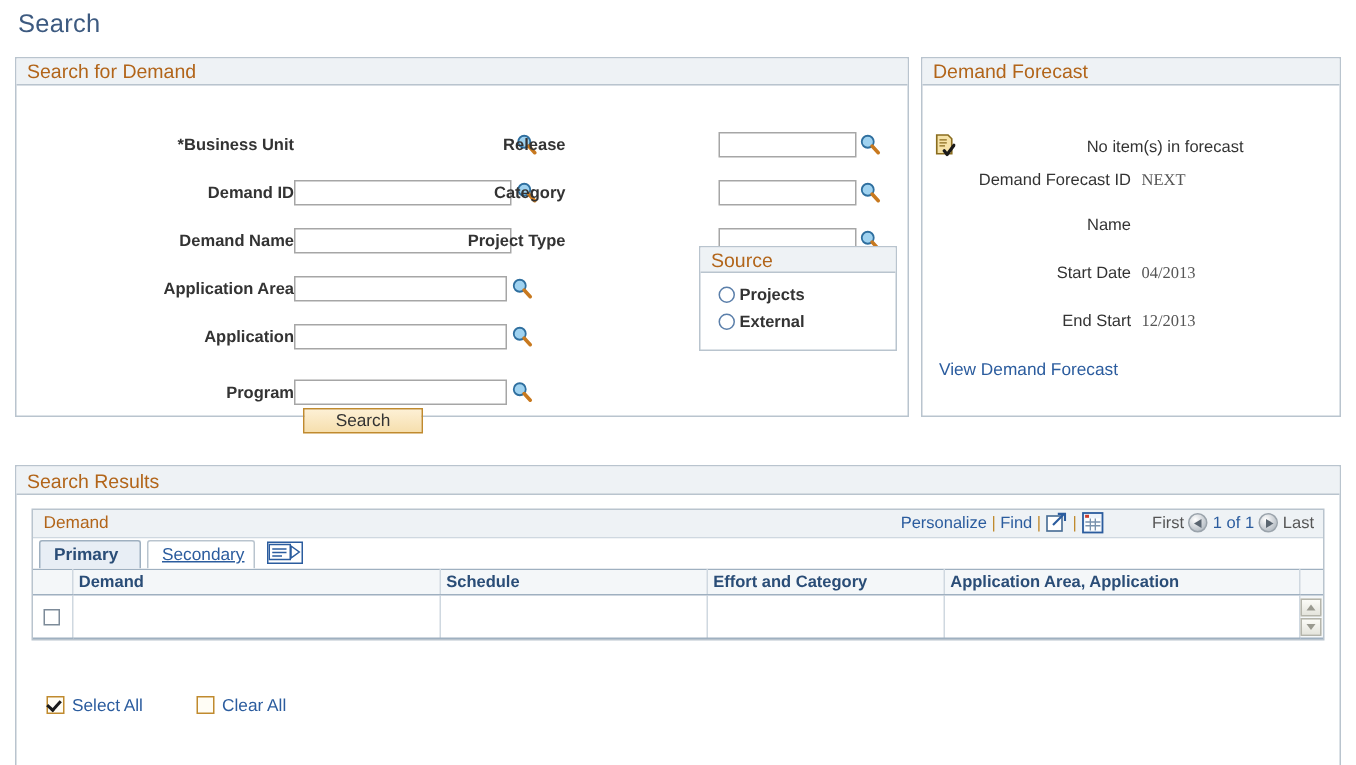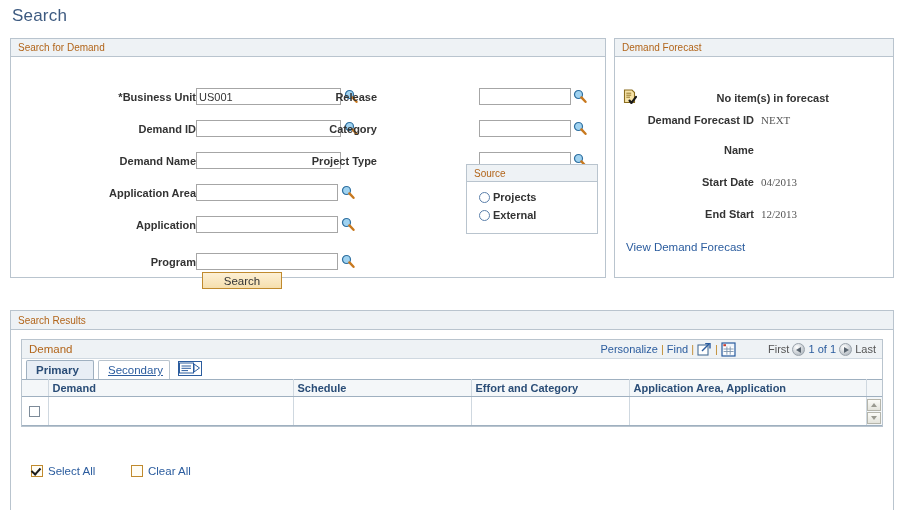--- a/index.html
+++ b/index.html
@@ -25,21 +25,21 @@
   }
 
   
   .gbox { position: absolute; border: 1px solid #b9c4ce; background: #ffffff; box-sizing: border-box; }
   .gbox-hd {
     height: 18px; line-height: 18px;
     background: #eef2f5;
     border-bottom: 1px solid #b9c4ce;
     padding-left: 7px;
     color: #b2651a;
-    font-size: 10px;
+    font-size: 13px;
     box-sizing: border-box;
   }
   .gbox-body { position: relative; }
 
   
   #panel-search { left: 10px; top: 38px; width: 596px; height: 240px; }
 
   .field-row { position: absolute; height: 18px; }
   .field-label {
     position: absolute; right: 0; top: 0;
@@ -86,21 +86,21 @@
     font-size: 11.5px;
     text-align: center;
     cursor: pointer;
     box-sizing: border-box;
     padding: 0;
   }
 
   
   #panel-forecast { left: 614px; top: 38px; width: 280px; height: 240px; }
   .fc-row { position: absolute; height: 16px; line-height: 16px; white-space: nowrap; }
-  .fc-lab { position: absolute; right: 0; top: 0; font-weight: bold; font-size: 11px; color: #333; }
+  .fc-lab { position: absolute; right: 0; top: 0; font-weight: normal; font-size: 11px; color: #333; }
   .fc-val { position: absolute; top: 0; font-size: 11px; color: #555; font-family: Liberation Serif, serif; }
   .fc-link {
     position: absolute;
     color: #2b5c9e; text-decoration: none; font-size: 11.5px; cursor: pointer;
   }
 
   
   #panel-results { left: 10px; top: 310px; width: 884px; height: 206px; border: 1px solid #b9c4ce; }
   #panel-results > .gbox-hd { height: 19px; line-height: 19px; }
 
@@ -202,21 +202,20 @@
 <body>
 
 <div class="page-title">Search</div>
 
 <div class="gbox" id="panel-search">
   <div class="gbox-hd">Search for Demand</div>
   <div class="gbox-body">
 
     <div class="field-row" style="left:0; top:31px; width:340px;">
       <span class="field-label" style="right:155px;">*Business Unit</span>
-      <input class="field-input" style="left: 185px; width: 145px;" value="US001">
       <span class="lookup" style="left:333px;">
         <svg width="14" height="15" viewBox="0 0 14 15">
             <circle cx="5.5" cy="5.5" r="4" fill="#9fd2f0" stroke="#2f6f9f" stroke-width="1.2"></circle>
             <path d="M8.4 8.4 L12.5 12.8" stroke="#c8791f" stroke-width="2.4" stroke-linecap="round"></path>
           </svg>
       </span>
     </div>
 
     <div class="field-row" style="left:0; top:63px; width:340px;">
       <span class="field-label" style="right:155px;">Demand ID</span>

